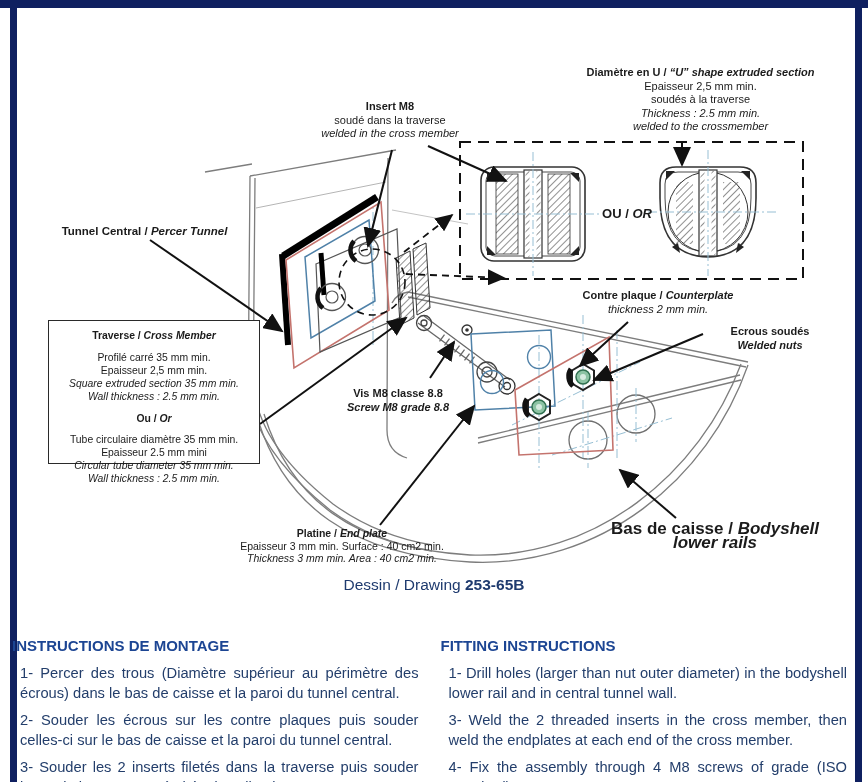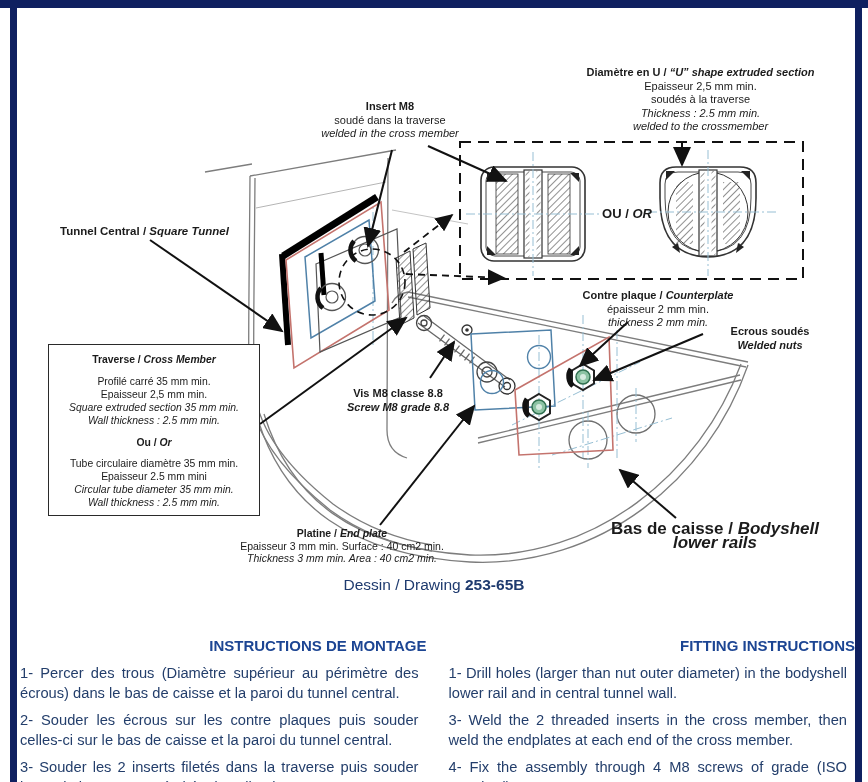--- a/index.html
+++ b/index.html
@@ -10,35 +10,35 @@
   .frame-left{position:absolute;left:10px;top:6px;width:7px;bottom:0;background:#0f2060;}
   .frame-right{position:absolute;right:6px;top:6px;width:7px;bottom:0;background:#0f2060;}
 
   svg{position:absolute;left:0;top:0;}
 
   .lbl{position:absolute;font-size:11px;color:#1b1b1b;text-align:center;line-height:13.5px;}
   .b{font-weight:bold}
   .i{font-style:italic}
   .bi{font-weight:bold;font-style:italic}
 
-  .tbox{position:absolute;left:48px;top:344px;width:212px;height:172px;border:1.5px solid #2a2a2a;
+  .tbox{position:absolute;left:48px;top:320px;width:212px;height:144px;border:1.5px solid #2a2a2a;
         background:#fff;font-size:10.4px;line-height:12.9px;text-align:center;color:#1b1b1b;
         box-sizing:border-box;padding-top:9px;}
   .tbox .gap{height:9px;}
 
   .or-detail{position:absolute;left:592px;top:206px;width:70px;text-align:center;
              font-size:13px;color:#1b1b1b;}
 
   .caption{position:absolute;left:0;top:576px;width:868px;text-align:center;
            font-size:15.5px;color:#1e3a6e;}
 
   .instructions{position:absolute;left:12px;right:13px;top:636px;display:flex;gap:14px;
                 color:#233e6b;}
   .col{flex:1;min-width:0;}
-  .col h3{margin:0 0 3px 0;font-size:15px;line-height:20px;text-align:right;color:#1c4593;}
+  .col h3{margin:0 0 3px 0;font-size:15px;line-height:20px;text-align:left;color:#1c4593;}
   .col p{margin:8px;font-size:14.7px;line-height:19.5px;text-align:justify;}
 </style>
 </head>
 <body>
 
 <div class="page">
   <div class="frame-top"></div>
   <div class="frame-left"></div>
   <div class="frame-right"></div>
 
@@ -208,21 +208,21 @@
 
   <div class="lbl" style="left:548px;top:66px;width:305px;">
     <div><span class="b">Diamètre en U / </span><span class="bi">“U” shape extruded section</span></div>
     <div>Epaisseur 2,5 mm min.</div>
     <div>soudés à la traverse</div>
     <div class="i">Thickness : 2.5 mm min.</div>
     <div class="i">welded to the crossmember</div>
   </div>
 
   <div class="lbl" style="left:52px;top:225px;width:185px;font-size:11.5px;">
-    <span class="b">Tunnel Central / </span><span class="bi">Square Tunnel</span>
+    <span class="b">Tunnel Central / </span><span class="bi">Percer Tunnel</span>
   </div>
 
   <div class="tbox">
     <div><span class="b">Traverse / </span><span class="bi">Cross Member</span></div>
     <div class="gap"></div>
     <div>Profilé carré 35 mm min.</div>
     <div>Epaisseur 2,5 mm min.</div>
     <div class="i">Square extruded section 35 mm min.</div>
     <div class="i">Wall thickness : 2.5 mm min.</div>
     <div class="gap"></div>
@@ -238,21 +238,20 @@
     <span class="b">OU / </span><span class="bi">OR</span>
   </div>
 
   <div class="lbl" style="left:318px;top:387px;width:160px;">
     <div class="b">Vis M8 classe 8.8</div>
     <div class="bi">Screw M8 grade 8.8</div>
   </div>
 
   <div class="lbl" style="left:553px;top:289px;width:210px;">
     <div><span class="b">Contre plaque / </span><span class="bi">Counterplate</span></div>
-    <div>épaisseur 2 mm min.</div>
     <div class="i">thickness 2 mm min.</div>
   </div>
 
   <div class="lbl" style="left:700px;top:325px;width:140px;">
     <div class="b">Ecrous soudés</div>
     <div class="bi">Welded nuts</div>
   </div>
 
   <div class="lbl" style="left:228px;top:527px;width:228px;font-size:10.5px;line-height:12.5px;">
     <div><span class="b">Platine / </span><span class="bi">End plate</span></div>

